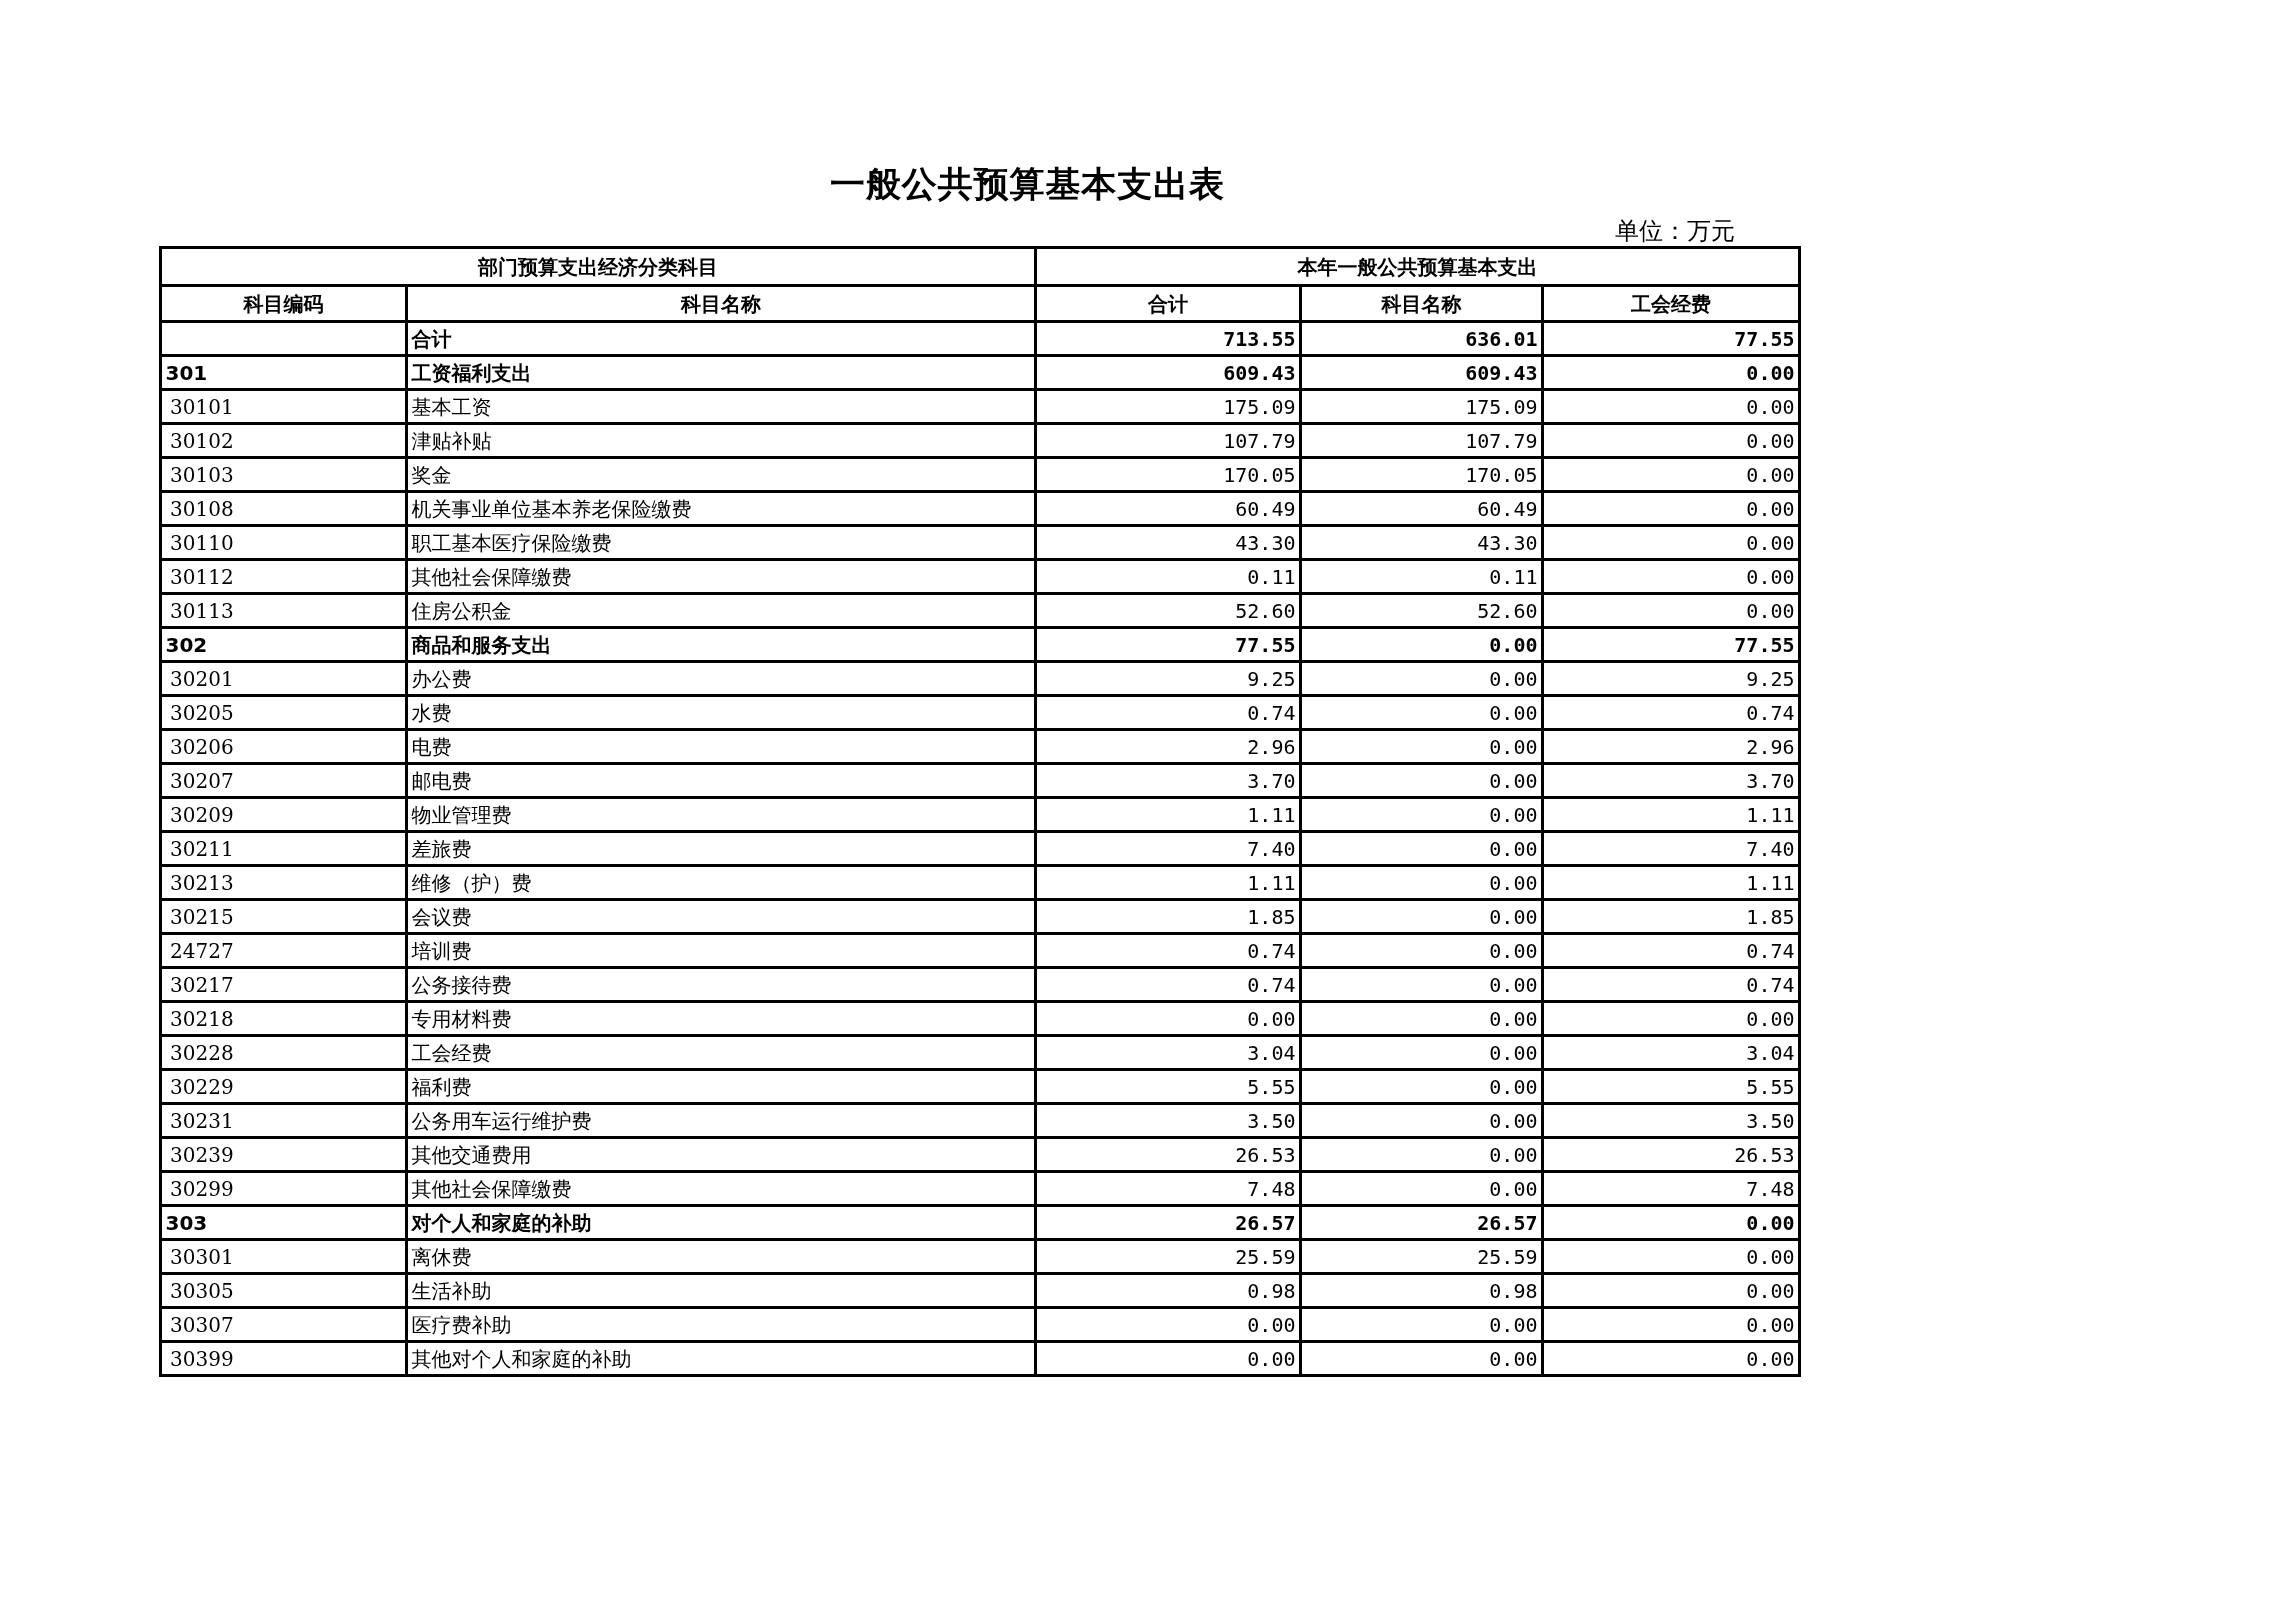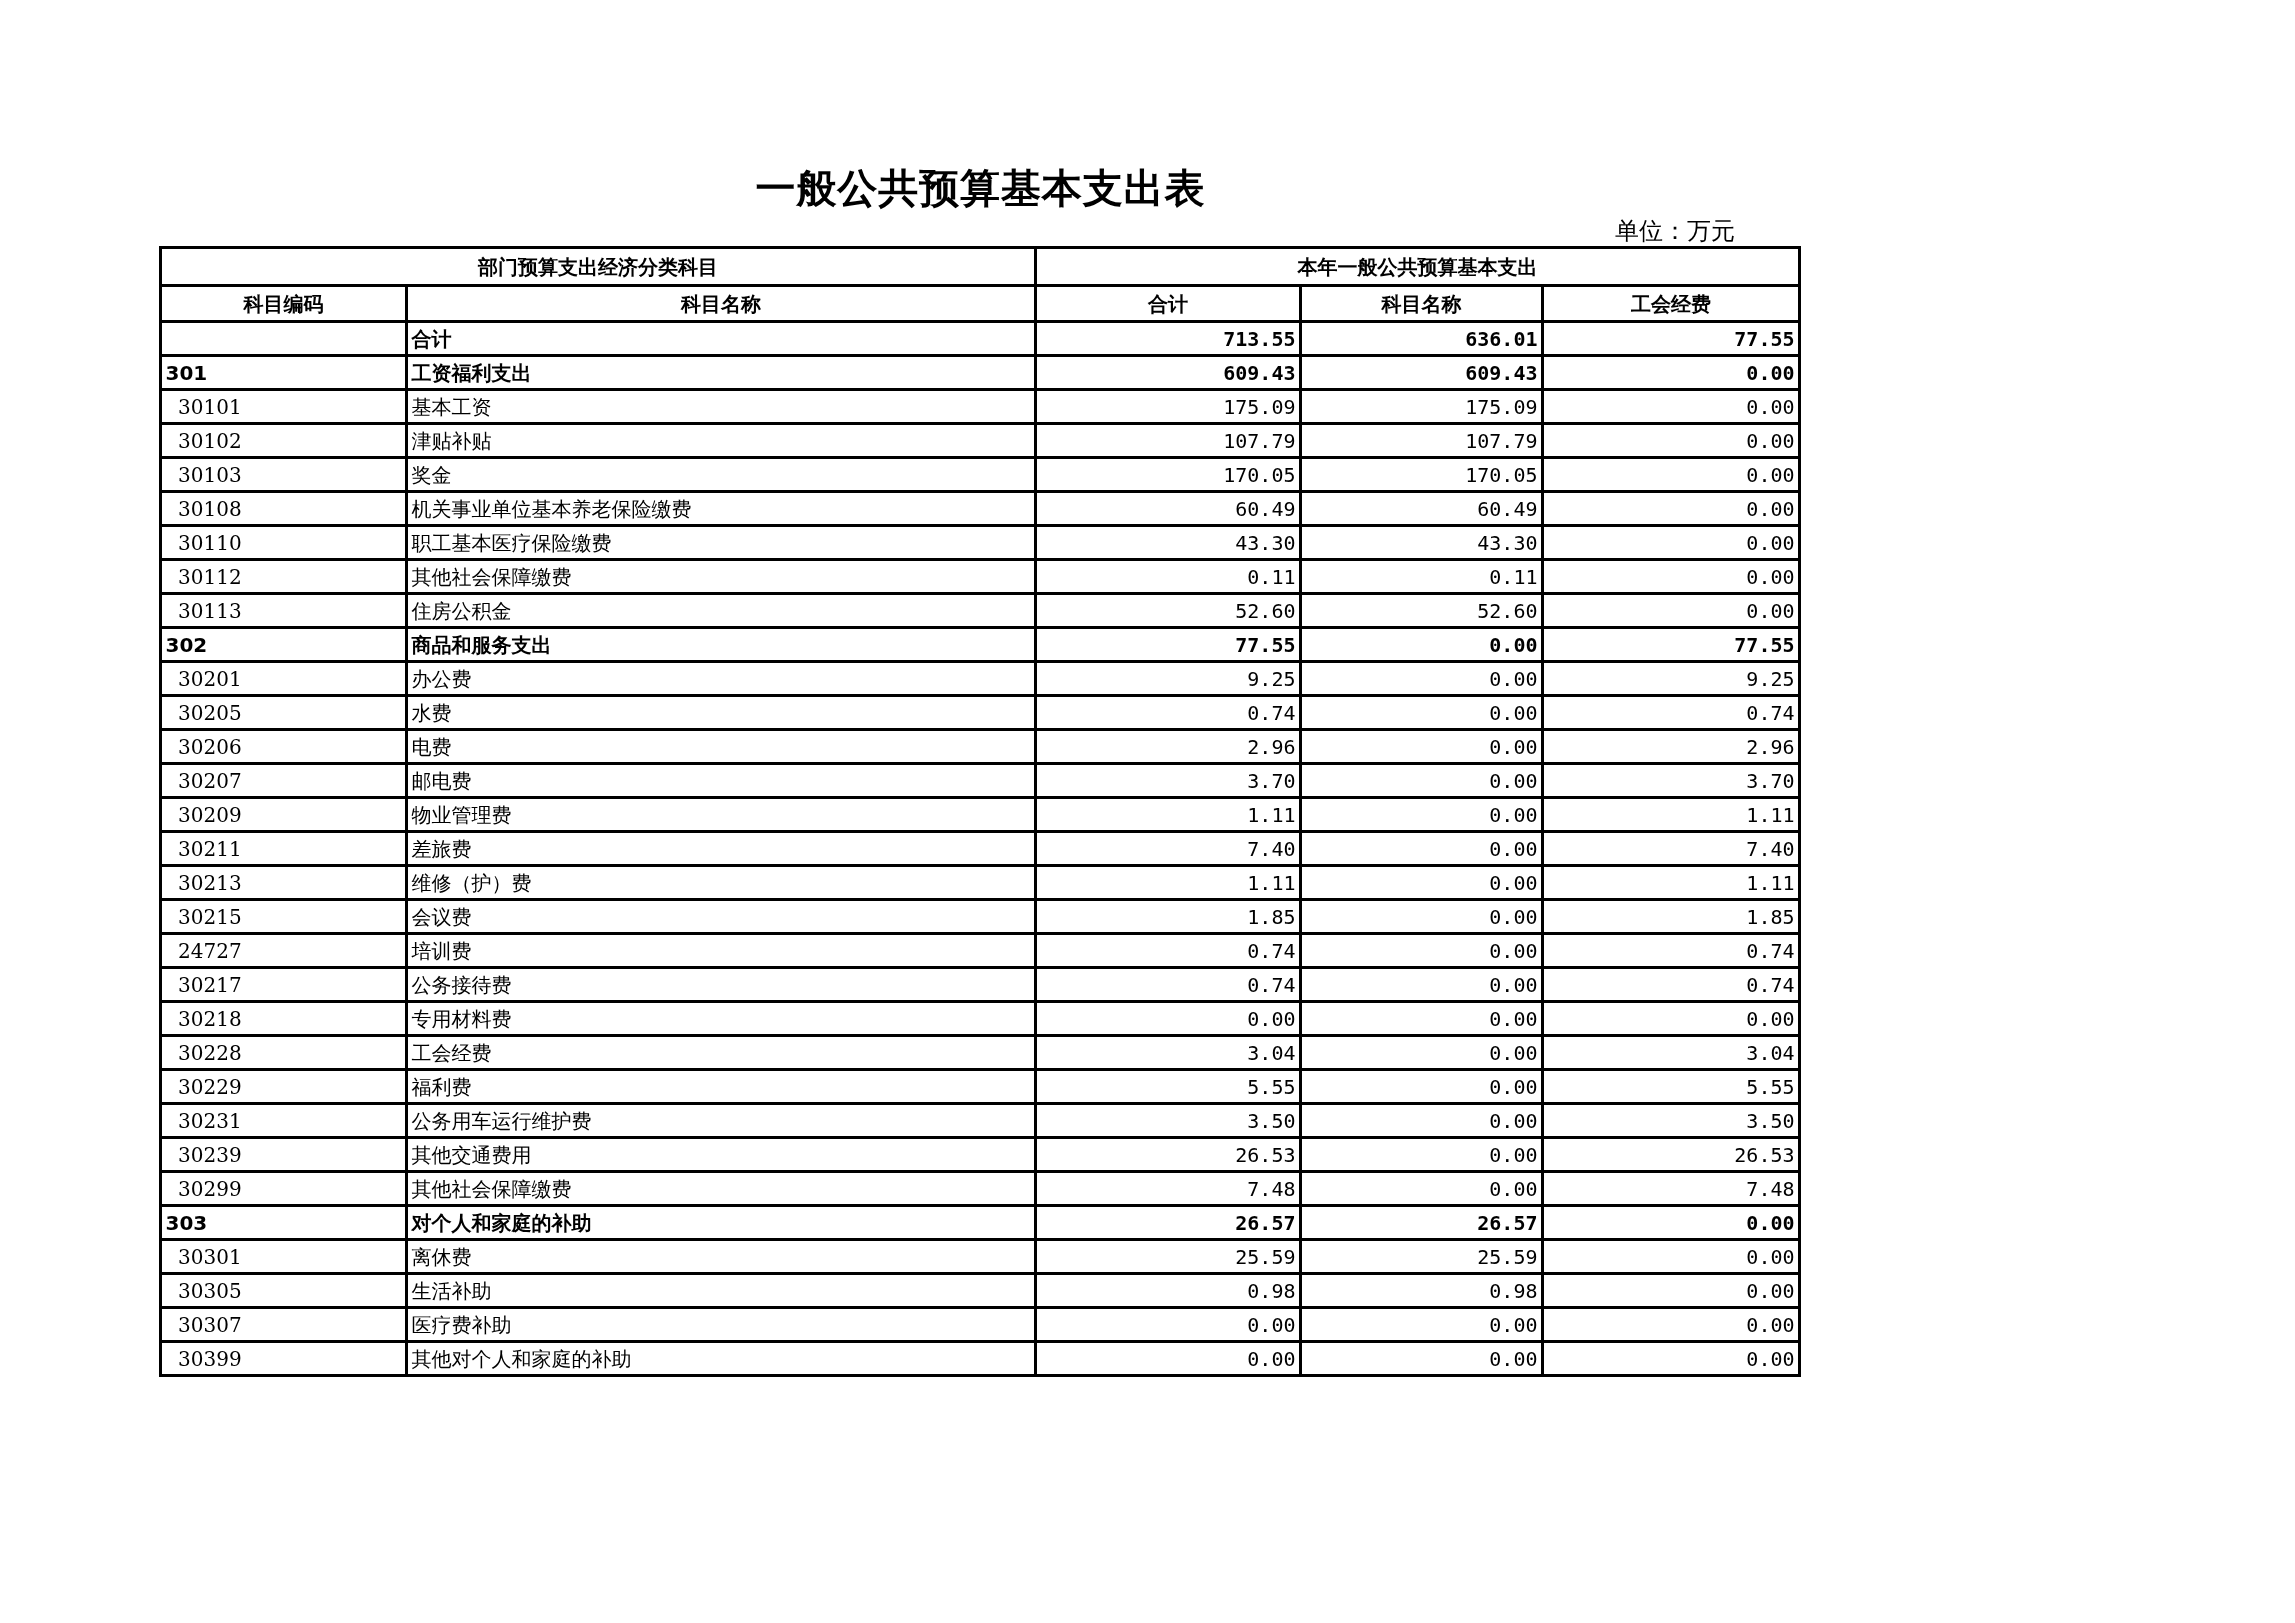--- a/index.html
+++ b/index.html
@@ -1,35 +1,35 @@
 <!DOCTYPE html>
 <html style="font-size:14px"><head>
 <meta charset="utf-8">
 <style>
   html, body { margin: 0; padding: 0; background: #ffffff; }
   body { width: 2295px; height: 1623px; position: relative; overflow: hidden;
          font-family: "DejaVu Serif", "Liberation Serif", serif; color: #000; }
   .title { position: absolute; left: 0; width: 1961px; top: 161px; text-align: center;
            font-family: "DejaVu Sans", "Liberation Sans", sans-serif; font-weight: bold;
-           font-size: 40px; letter-spacing: 0.9px; }
+           font-size: 35px; letter-spacing: 0.9px; padding-left: 47px; }
   .unit { position: absolute; left: 1615px; top: 215px; font-size: 24px; }
   table.budget { position: absolute; left: 159px; top: 246px; border-collapse: collapse;
                  table-layout: fixed; width: 1639px; }
   table.budget td, table.budget th { border: 3.5px solid #000; padding: 0 3.5px; white-space: nowrap;
                  overflow: hidden; font-size: 20px; line-height: 1; }
   col.c1 { width: 246px; } col.c2 { width: 629px; } col.c3 { width: 265px; }
   col.c4 { width: 242px; } col.c5 { width: 257px; }
   tr.h1 { height: 38px; } tr.h2 { height: 36px; }
   tr.row { height: 34px; }
   th { font-family: Liberation Sans, sans-serif; font-weight: bold;
        font-size: 20px; text-align: center; }
   td.code { text-align: left; }
   td.name { text-align: left; }
   td.num { text-align: right; font-family: "DejaVu Sans Mono", "Liberation Mono", monospace; font-size: 19px; }
-  tr.item td.code { padding-left: 16px; }
+  tr.item td.code { padding-left: 8px; }
   tr.item td.name { }
   tr.group td, tr.total td { font-family: "DejaVu Sans", "Liberation Sans", sans-serif; font-weight: bold; }
   tr.group td.num, tr.total td.num { font-family: "DejaVu Sans Mono", "Liberation Mono", monospace; font-weight: bold; }
 </style>
 </head>
 <body>
 
 <div class="title">一般公共预算基本支出表</div>
 <div class="unit">单位：万元</div>
 

